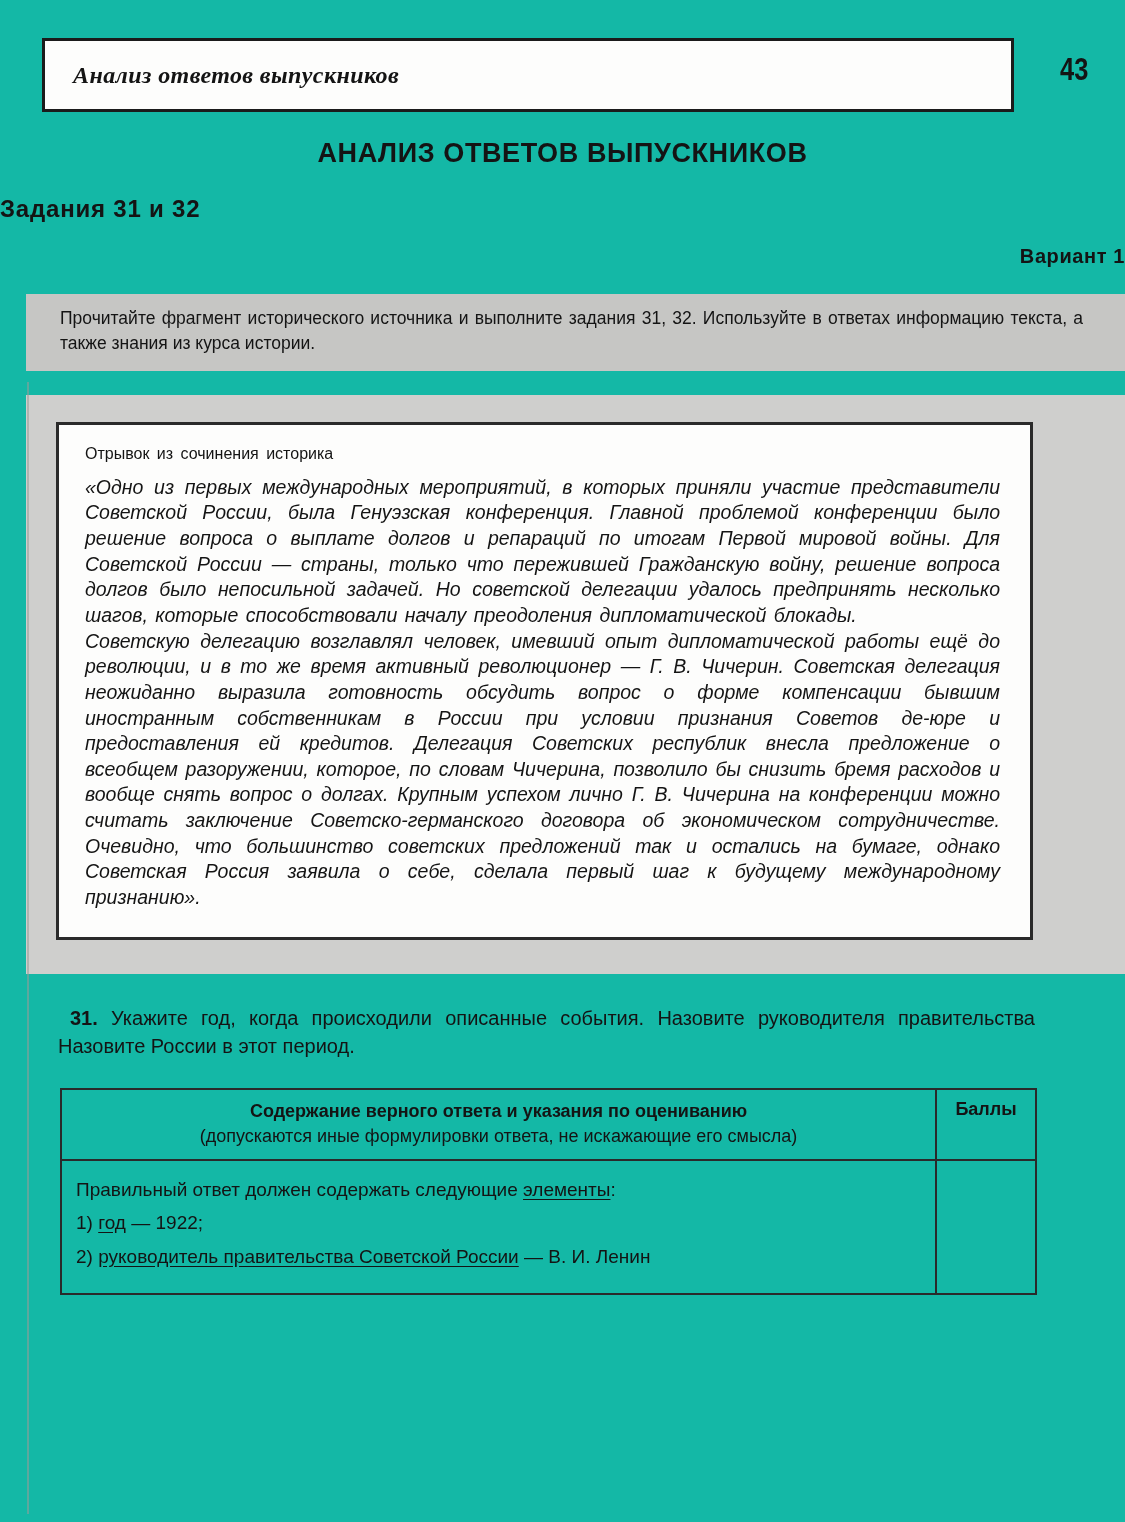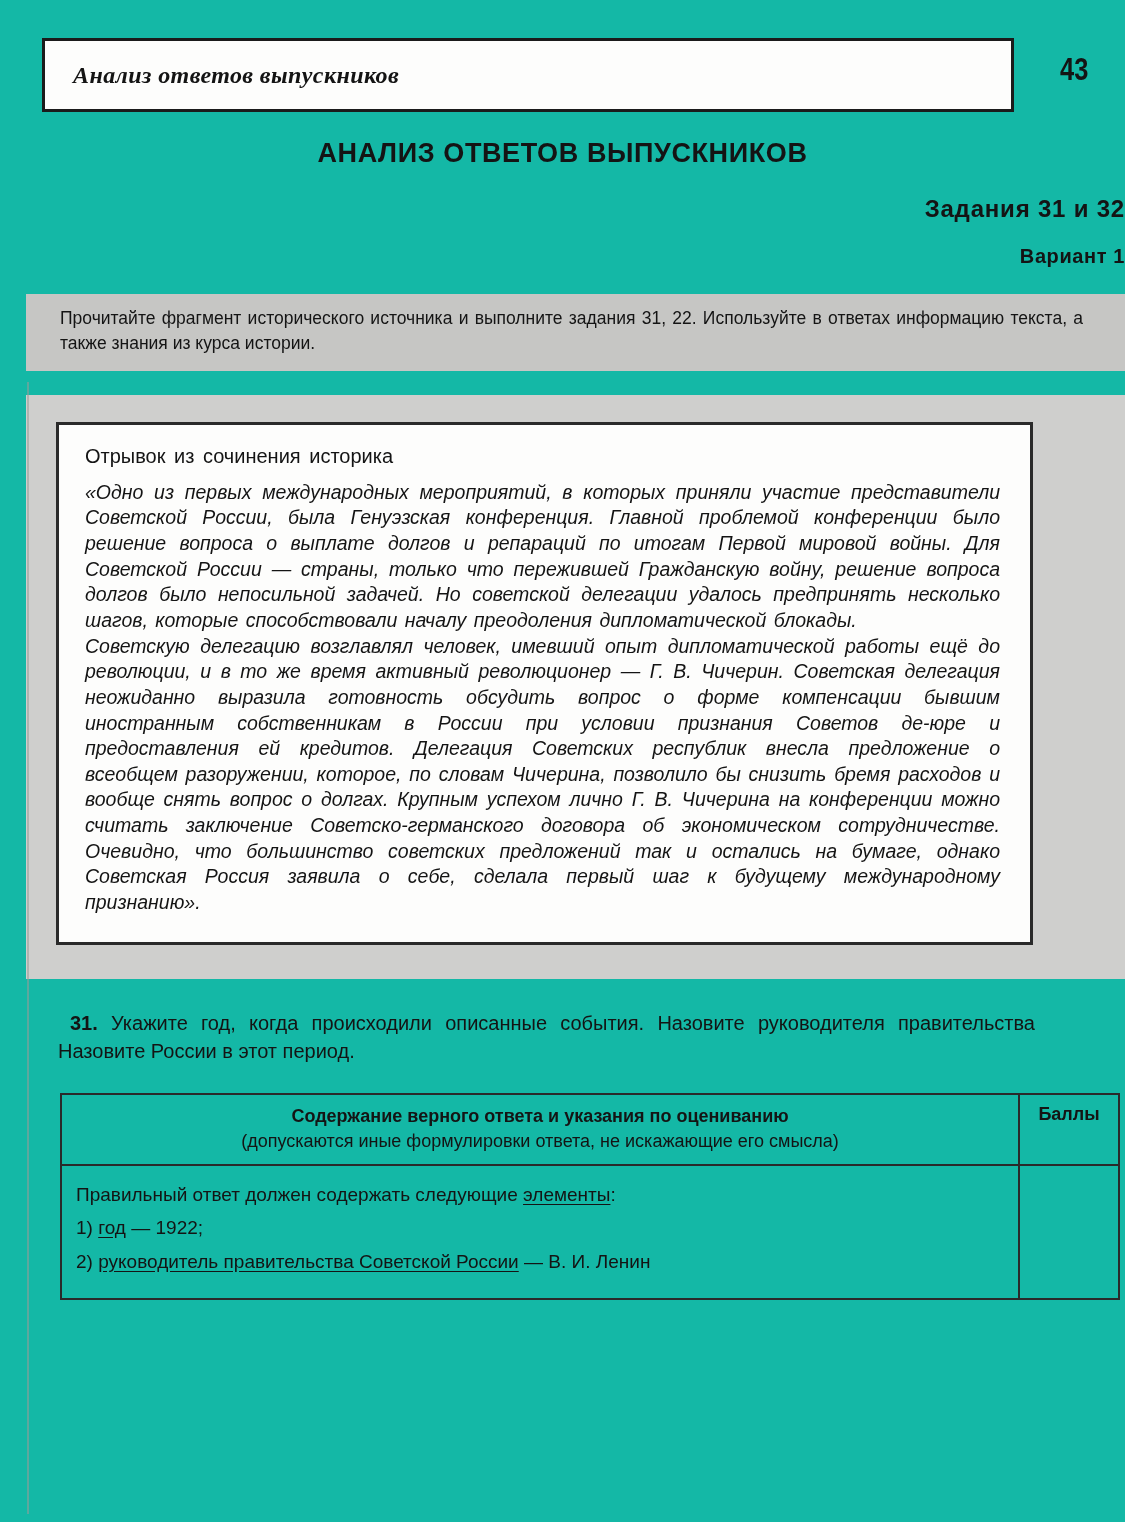--- a/index.html
+++ b/index.html
@@ -67,21 +67,21 @@
   .intro {
     margin: 16px 88px 0 58px;
     text-align: justify;
     font-size: 20px;
     line-height: 1.36;
     text-indent: 42px;
   }
 
   .section-title {
     margin-top: 26px;
-    text-align: right;
+    text-align: left;
     font-size: 24px;
     font-weight: bold;
     letter-spacing: .8px;
   }
   .variant-title {
     margin-top: 22px;
     text-align: right;
     font-size: 20px;
     font-weight: bold;
     letter-spacing: .6px;
@@ -100,21 +100,21 @@
     margin: 24px 0 0 26px;
     background: #cfcfcd;
     padding: 27px 92px 34px 30px;
   }
   .source-box {
     background: #fdfdfc;
     border: 3px solid #2a2a2a;
     padding: 20px 30px 26px 26px;
   }
   .source-caption {
-    font-size: 20px;
+    font-size: 16px;
     margin-bottom: 12px;
     word-spacing: 3px;
   }
   .source-text p {
     font-style: italic;
     font-size: 19.5px;
     line-height: 1.315;
     text-align: justify;
     word-spacing: 2px;
   }
@@ -125,21 +125,21 @@
     line-height: 1.4;
     text-align: justify;
   }
   .task .task-number {
     font-weight: bold;
     padding-left: 12px;
   }
 
   table.answer-table {
     margin: 28px 0 0 60px;
-    width: 1060px;
+    width: 977px;
     border-collapse: collapse;
   }
   table.answer-table th,
   table.answer-table td {
     border: 2.5px solid #2a2a2a;
     vertical-align: top;
   }
   th.criteria-header {
     font-size: 18px;
     font-weight: normal;
@@ -175,21 +175,21 @@
   </div>
   <div class="page-number">43</div>
 
   <h1 class="main-title">АНАЛИЗ ОТВЕТОВ ВЫПУСКНИКОВ</h1>
 
 
   <h2 class="section-title">Задания 31 и 32</h2>
 
   <h3 class="variant-title">Вариант 1</h3>
 
-  <div class="instruction-box">Прочитайте фрагмент исторического источника и выполните задания 31, 22. Используйте в ответах информацию текста, а также знания из курса истории.</div>
+  <div class="instruction-box">Прочитайте фрагмент исторического источника и выполните задания 31, 32. Используйте в ответах информацию текста, а также знания из курса истории.</div>
 
   <div class="source-area">
     <div class="source-box">
       <div class="source-caption">Отрывок из сочинения историка</div>
       <div class="source-text">
         <p>«Одно из первых международных мероприятий, в которых приняли участие представители Советской России, была Генуэзская конференция. Главной проблемой конференции было решение вопроса о выплате долгов и репараций по итогам Первой мировой войны. Для Советской России — страны, только что пережившей Гражданскую войну, решение вопроса долгов было непосильной задачей. Но советской делегации удалось предпринять несколько шагов, которые способствовали началу преодоления дипломатической блокады.</p>
         <p>Советскую делегацию возглавлял человек, имевший опыт дипломатической работы ещё до революции, и в то же время активный революционер — Г. В. Чичерин. Советская делегация неожиданно выразила готовность обсудить вопрос о форме компенсации бывшим иностранным собственникам в России при условии признания Советов де-юре и предоставления ей кредитов. Делегация Советских республик внесла предложение о всеобщем разоружении, которое, по словам Чичерина, позволило бы снизить бремя расходов и вообще снять вопрос о долгах. Крупным успехом лично Г. В. Чичерина на конференции можно считать заключение Советско-германского договора об экономическом сотрудничестве. Очевидно, что большинство советских предложений так и остались на бумаге, однако Советская Россия заявила о себе, сделала первый шаг к будущему международному признанию».</p>
       </div>
     </div>
   </div>

